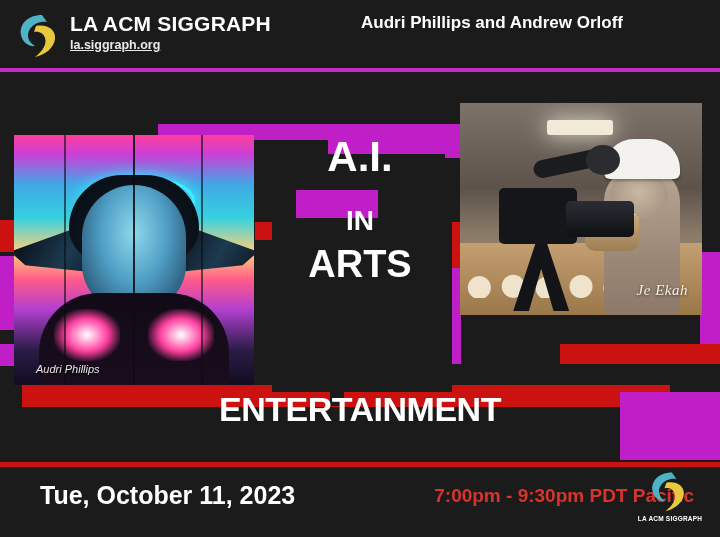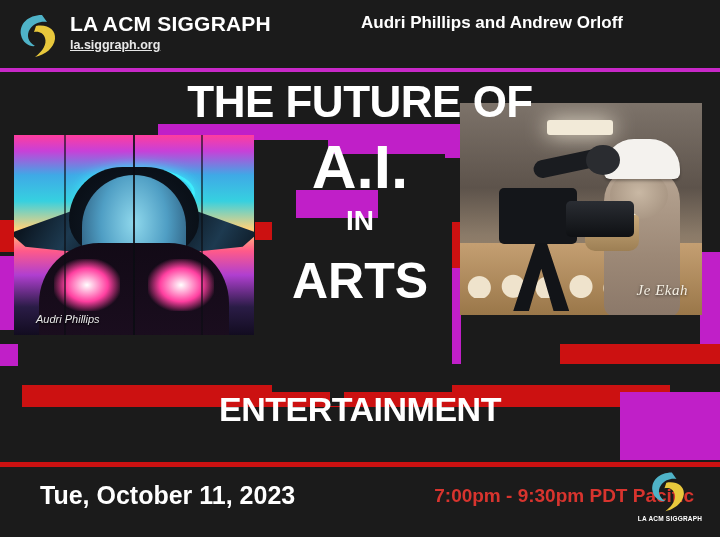--- a/index.html
+++ b/index.html
@@ -50,21 +50,21 @@
   .dark{background:#1b1b1b;}
 
   
   #stage{
     position:absolute;left:0;top:72px;width:720px;height:388px;
     overflow:hidden;background:#1b1b1b;
   }
 
   
   #art-left{
-    position:absolute;left:14px;top:63px;width:240px;height:200px;
+    position:absolute;left:14px;top:63px;width:240px;height:250px;
     overflow:hidden;
   }
   #art-left .sky{
     position:absolute;inset:0;
     background:
       linear-gradient(180deg,
         #ff3d9e 0%,
         #c840d8 8%,
         #3fa9e6 20%,
         #36d0e0 33%,
@@ -200,23 +200,23 @@
 
   
   #title{
     position:absolute;left:0;top:72px;width:720px;height:388px;
     z-index:6;pointer-events:none;
     text-align:center;color:#ffffff;font-weight:bold;
     text-transform:uppercase;
   }
   .tline{position:absolute;width:100%;left:0;line-height:1;}
   #t1{top:8px;font-size:44px;letter-spacing:-0.5px;}
-  #t2{top:64px;font-size:62px;}
+  #t2{top:64px;font-size:42px;}
   #t3{top:135px;font-size:28px;}
-  #t4{top:184px;font-size:50px;}
+  #t4{top:173px;font-size:38px;}
   #t5{top:255px;font-size:46px;}
   #t6{top:320px;font-size:34px;letter-spacing:-0.5px;}
 
   
   #red-rule{
     position:absolute;left:0;top:462px;width:720px;height:5px;background:#cc1111;
   }
   #footer{
     position:absolute;left:0;top:467px;width:720px;height:70px;background:#1b1b1b;
   }
@@ -312,21 +312,20 @@
       <div class="cam-lens"></div>
       <div class="tripod"></div>
       <div id="art-right-credit">Je Ekah</div>
     </div>
 
     <div class="block dark" style="left:272px;top:150px;width:180px;height:170px;"></div>
     <div class="block dark" style="left:330px;top:318px;width:14px;height:16px;"></div>
   </div>
 
   <div id="title">
-    <div class="tline" id="t1">THE FUTURE OF</div>
     <div class="tline" id="t2">A.I.</div>
     <div class="tline" id="t3">IN</div>
     <div class="tline" id="t4">ARTS</div>
     <div class="tline" id="t6">ENTERTAINMENT</div>
   </div>
 
   <div id="corner-logo">
     <svg width="54" height="46" viewBox="0 0 56 50">
       <path d="M30 6 C16 6 7 15 9 26 C10.5 34 18 38 23 37 C16 33 14 26 18 20 C22 14 29 12 35 13 Z" fill="#4fb3c8"></path>
       <path d="M24 17 C36 15 44 21 43 30 C42 39 33 46 23 48 C31 42 35 35 33 29 C31.5 24 27 22 22 23 Z" fill="#e8c83c"></path>

